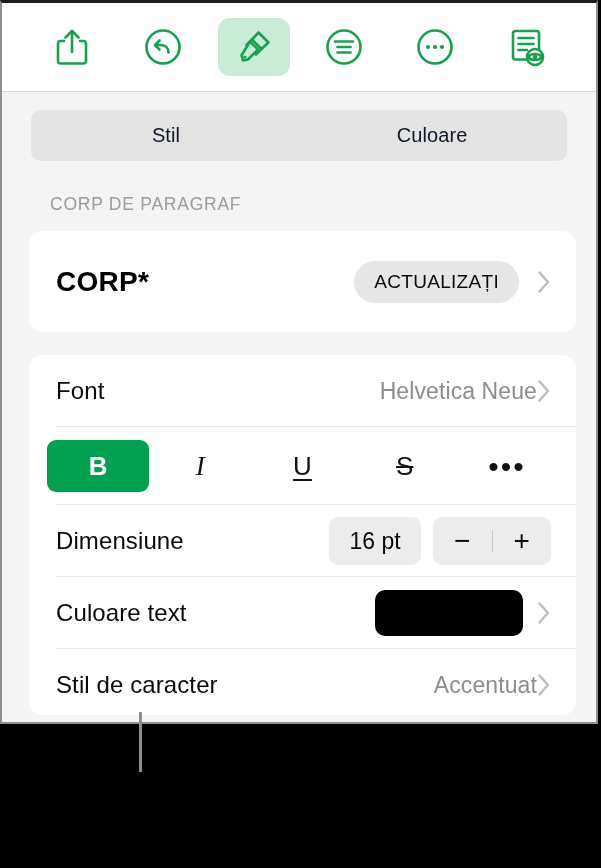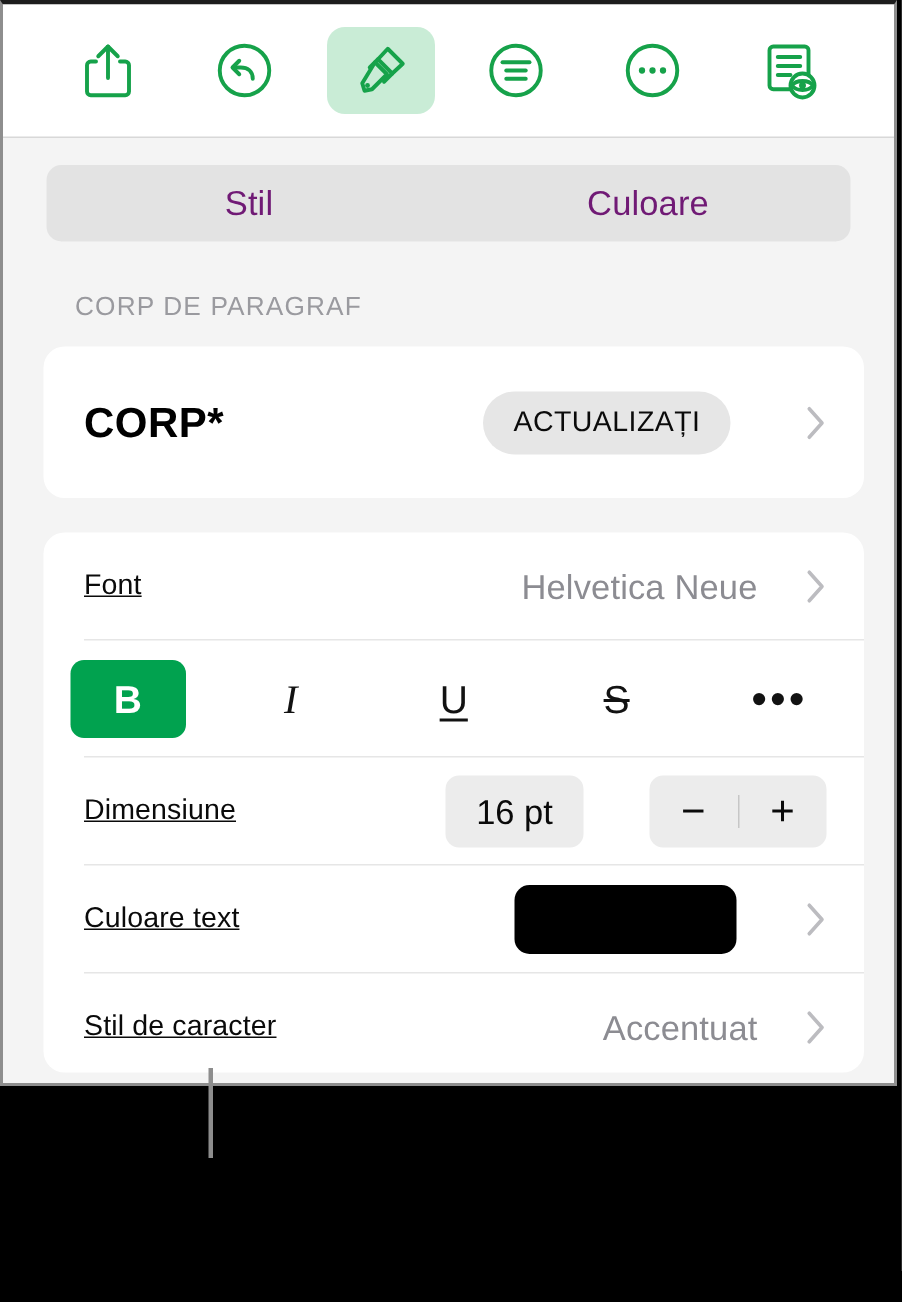--- a/index.html
+++ b/index.html
@@ -79,22 +79,22 @@
     background: #e3e3e3;
     border-radius: 10px;
     display: flex;
     padding: 2px;
   }
   .seg {
     flex: 1;
     display: flex;
     align-items: center;
     justify-content: center;
-    font-size: 23px;
-    color: #701a75;
+    font-size: 20px;
+    color: #0f172a;
     border-radius: 8px;
     cursor: pointer;
     letter-spacing: .1px;
     text-align: center;
   }
   .seg.selected {
     background: #ffffff;
     box-shadow: 0 1px 2px rgba(0,0,0,.22), 0 0 1px rgba(0,0,0,.16);
     font-weight: 600;
   }
@@ -119,36 +119,34 @@
   }
   #card-style { top: 228px; height: 101px; }
   #card-text  { top: 352px; height: 360px; }
 
   .row {
     position: relative;
     display: flex;
     align-items: center;
     padding: 0 25px 0 27px;
     height: 72px;
-    gap: 32px;
   }
   .row.divider::after {
     content: "";
     position: absolute;
     left: 27px;
     right: 0;
     bottom: 0;
     height: 1px;
     background: #e6e6e6;
   }
   .row-label {
-    font-size: 19px;
+    font-size: 24px;
     color: #0a0a0a;
     letter-spacing: .1px;
-    text-decoration: underline;
   }
   .row-spacer { flex: 1; }
   .row-value {
     font-size: 23px;
     color: #8c8c92;
     letter-spacing: .1px;
   }
   .chevron {
     width: 14px;
     height: 24px;

